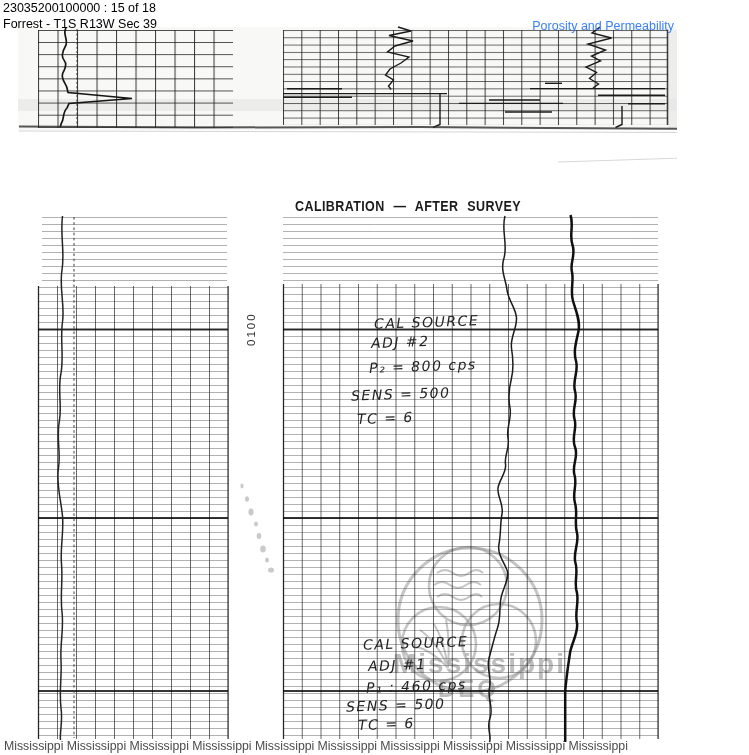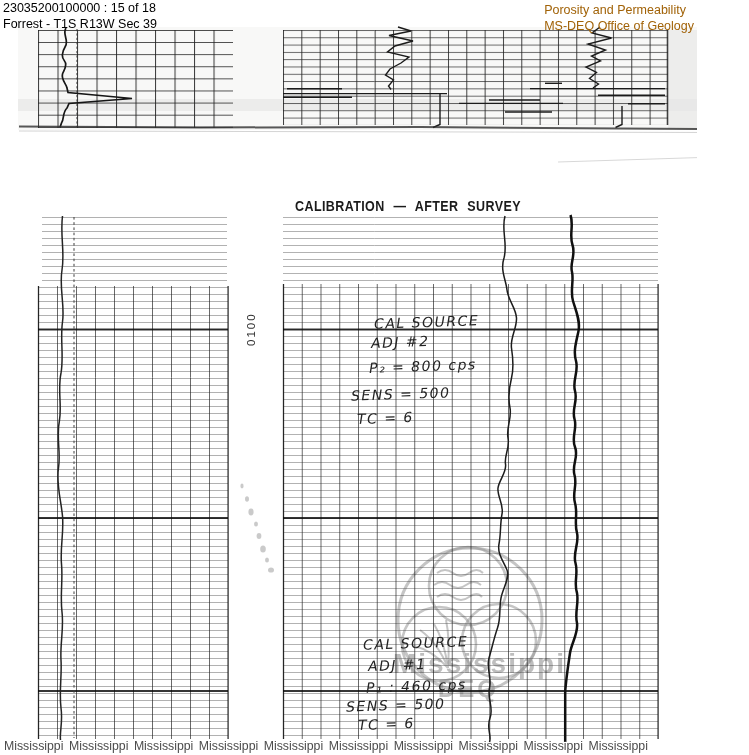--- a/index.html
+++ b/index.html
@@ -1,19 +1,19 @@
 <!DOCTYPE html>
 <html><head>
 <meta charset="utf-8">
 <style>
   html,body{margin:0;padding:0;background:#fff;}
   .page{position:relative;width:677px;height:755px;background:#ffffff;overflow:hidden;
-        font-family:"Liberation Sans",sans-serif;padding-left:20px;}
+        font-family:"Liberation Sans",sans-serif;}
   .hdr-left{position:absolute;left:3px;top:1px;font-size:12.5px;line-height:15.5px;color:#000;z-index:4;}
-  .hdr-right{position:absolute;right:3px;top:3px;font-size:12.5px;line-height:15.5px;color:#a16207;text-align:left;z-index:4;}
+  .hdr-right{position:absolute;right:3px;top:19px;font-size:12.5px;line-height:15.5px;color:#3b82f6;text-align:center;z-index:4;}
   .scan-svg{position:absolute;left:0;top:0;z-index:2;}
   .cal-title{position:absolute;left:258px;top:200px;width:300px;text-align:center;
              font-weight:bold;font-size:12.5px;letter-spacing:0.4px;word-spacing:5px;
              color:#1b1b1b;z-index:4;transform:scaleY(1.12);white-space:nowrap;}
   .hw{position:absolute;font-family:"DejaVu Sans",sans-serif;font-style:italic;font-size:14px;
       letter-spacing:1.5px;color:#232323;transform:rotate(-2deg);white-space:nowrap;z-index:4;}
   .depth-label{position:absolute;left:233px;top:322px;width:36px;font-size:11.5px;letter-spacing:2px;
                color:#2e2e2e;transform:rotate(-90deg);z-index:4;font-family:"Liberation Sans",sans-serif;}
   .wm-name{position:absolute;left:393px;top:648px;font-size:28px;font-weight:bold;
            color:rgba(125,125,125,0.5);letter-spacing:2px;z-index:1;}
@@ -26,21 +26,20 @@
 <body>
 
 <div class="page">
 
   <div class="hdr-left">
     <div>23035200100000 : 15 of 18</div>
     <div>Forrest - T1S R13W Sec 39</div>
   </div>
   <div class="hdr-right">
     <div>Porosity and Permeability</div>
-    <div>MS-DEQ Office of Geology</div>
   </div>
 
   <div class="wm-name">Mississippi</div>
   <div class="wm-org">DEQ</div>
 
   <svg class="scan-svg" width="749" height="755" viewBox="0 0 749 755" xmlns="http://www.w3.org/2000/svg">
     <defs>
       <pattern id="r7" patternUnits="userSpaceOnUse" width="749" height="7">
         <line x1="0" y1="0.4" x2="749" y2="0.4" stroke="#4a4a4a" stroke-width="0.7" opacity="0.7"></line>
       </pattern>

